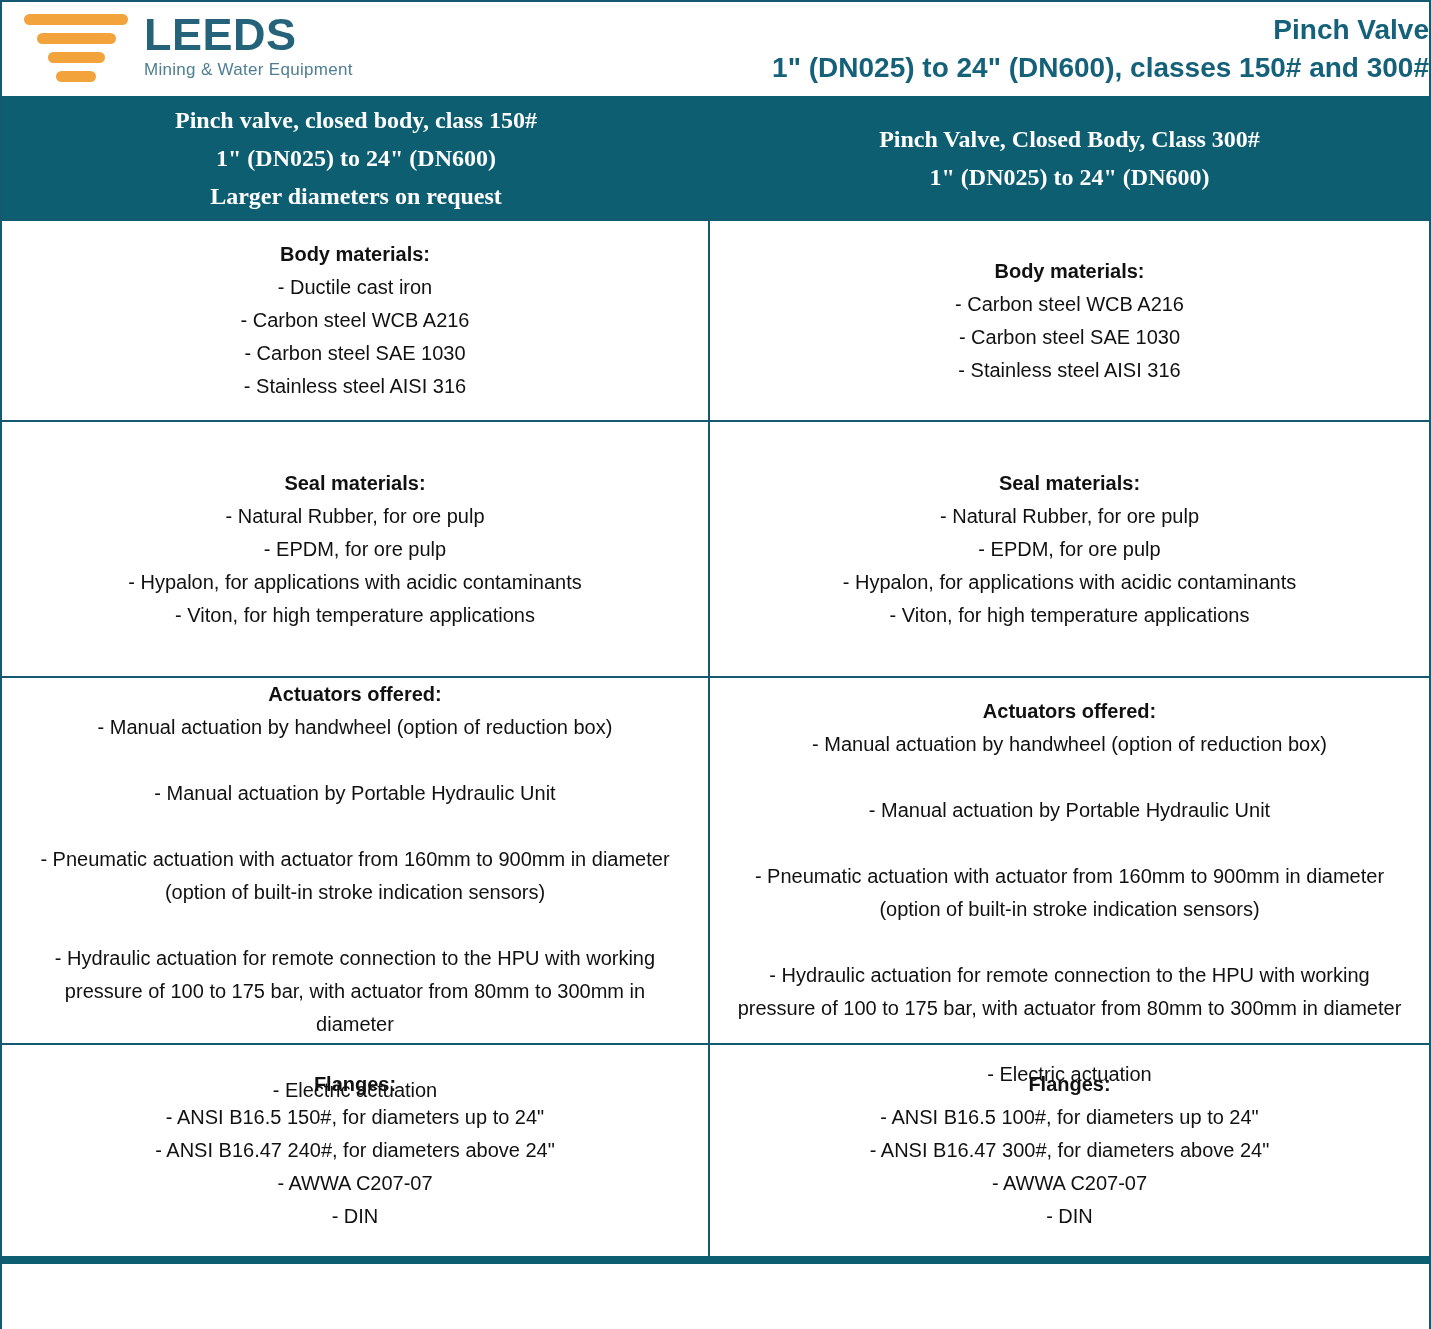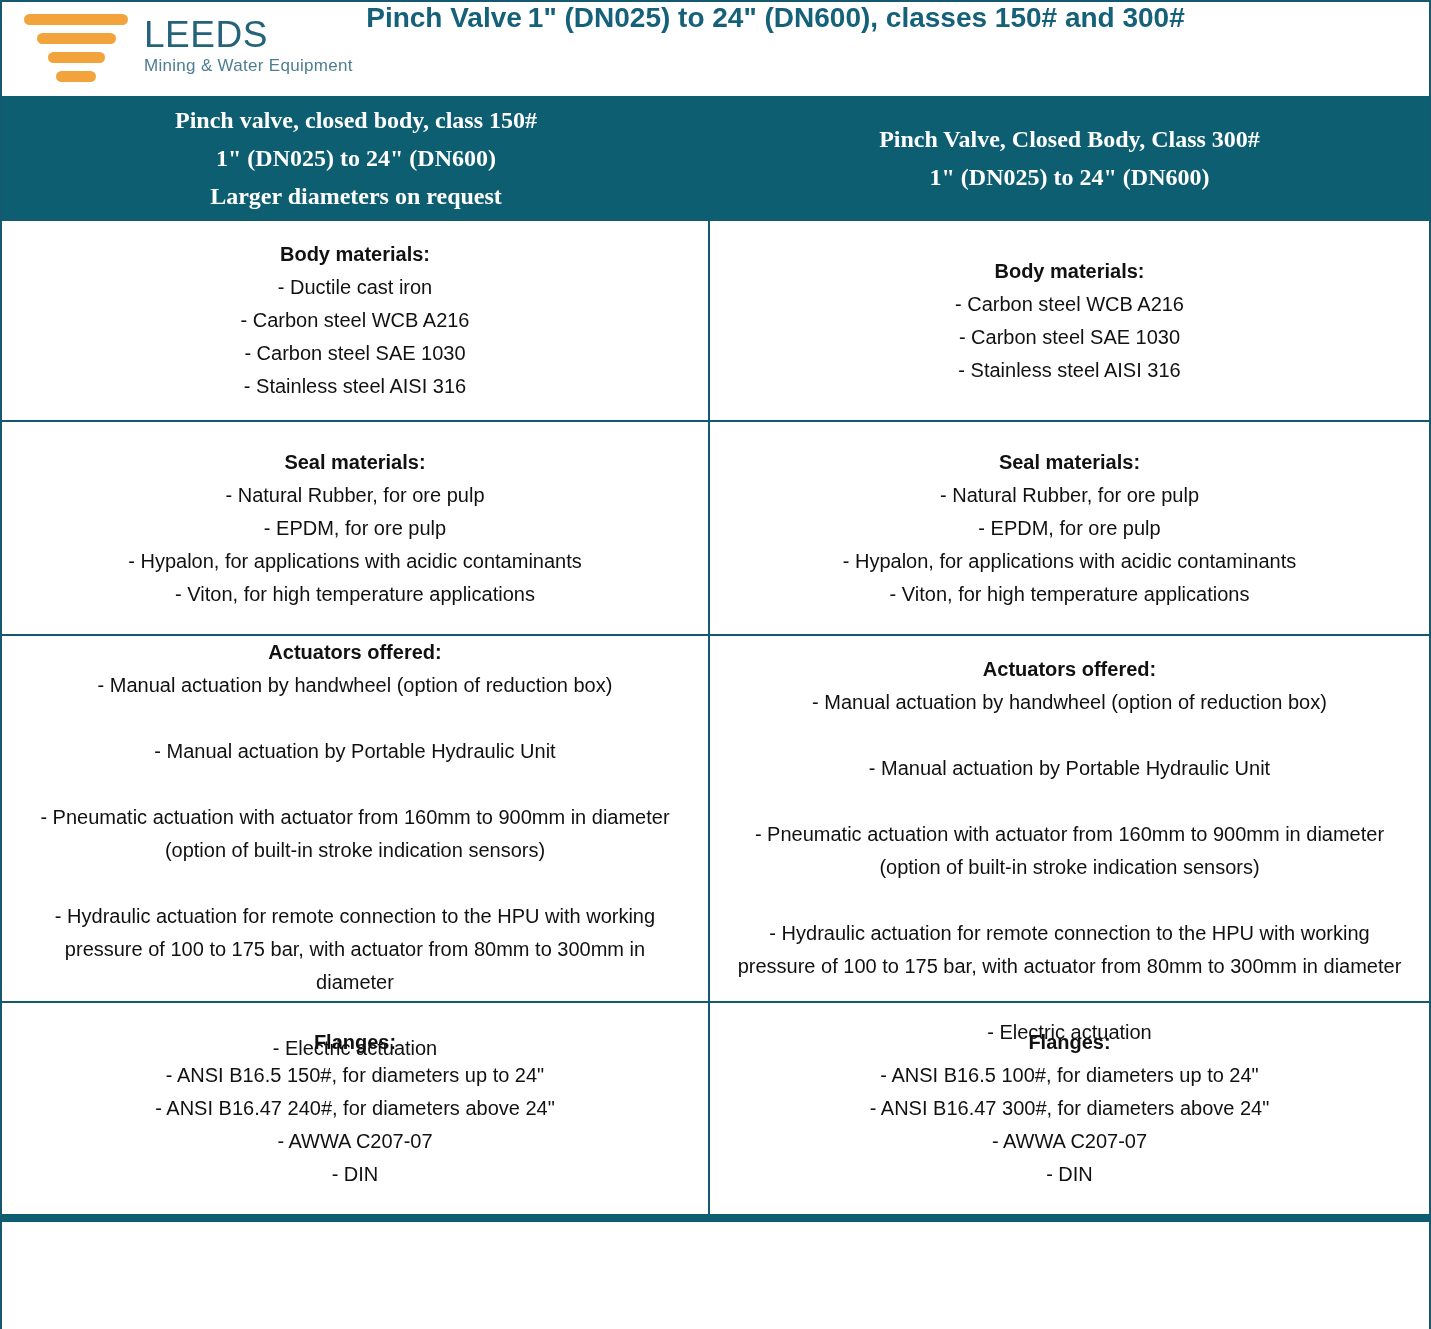--- a/index.html
+++ b/index.html
@@ -22,26 +22,26 @@
     background:#ffffff;
     overflow:hidden;
   }
 
   
   .hdr{ height:94px; position:relative; }
   .logo{ position:absolute; left:22px; top:8px; display:flex; align-items:center; gap:16px; }
   .funnel{ display:flex; flex-direction:column; align-items:center; gap:8px; padding-top:4px; }
   .fbar{ height:11px; border-radius:6px; background:var(--orange); }
   .fb1{ width:104px; } .fb2{ width:79px; } .fb3{ width:57px; } .fb4{ width:40px; }
-  .logo-name{ font-size:37px; font-weight:normal; color:var(--brand); line-height:1; letter-spacing:0.5px; }
+  .logo-name{ font-size:45px; font-weight:bold; color:var(--brand); line-height:1; letter-spacing:0.5px; }
   .logo-tag{ font-size:17px; color:var(--tagline); margin-top:3px; letter-spacing:0.3px; }
 
   .titles{
-    height:100%; display:flex; flex-direction:row;
-    justify-content:center; align-items:flex-start; gap:6px;
+    height:100%; display:flex; flex-direction:column;
+    justify-content:center; align-items:flex-end; gap:6px;
     color:var(--title); font-weight:bold; font-size:28px;
     padding-left:120px;
   }
 
   
   .grid{ display:grid; grid-template-columns:708px 1fr; }
 
   .banner{ height:123px; background:var(--teal);font-family:Liberation Serif, serif; }
   .bcell{
     display:flex; flex-direction:column; justify-content:center; align-items:center;
@@ -51,21 +51,21 @@
   .row{ border-top:2px solid var(--border); }
   .row > .cell:first-child{ border-right:2px solid var(--border); }
   .cell{
     display:flex; flex-direction:column; justify-content:center; align-items:center;
     text-align:center; color:var(--ink);
     font-size:20px; line-height:33px;
     padding:0 14px;
   }
   .heading{ font-weight:bold; }
   .item{ white-space:pre-line; }
-  .r1{ height:201px; } .r2{ height:214px; } .r3{ height:367px; } .r4{ height:213px; }
+  .r1{ height:201px; } .r2{ height:256px; } .r3{ height:367px; } .r4{ height:213px; }
   .r3 .item + .item{ margin-top:33px; }
 
   .footer-bar{ height:8px; background:var(--teal); }
 </style>
 </head>
 <body>
 
 <div class="page">
 
   <header class="hdr">

